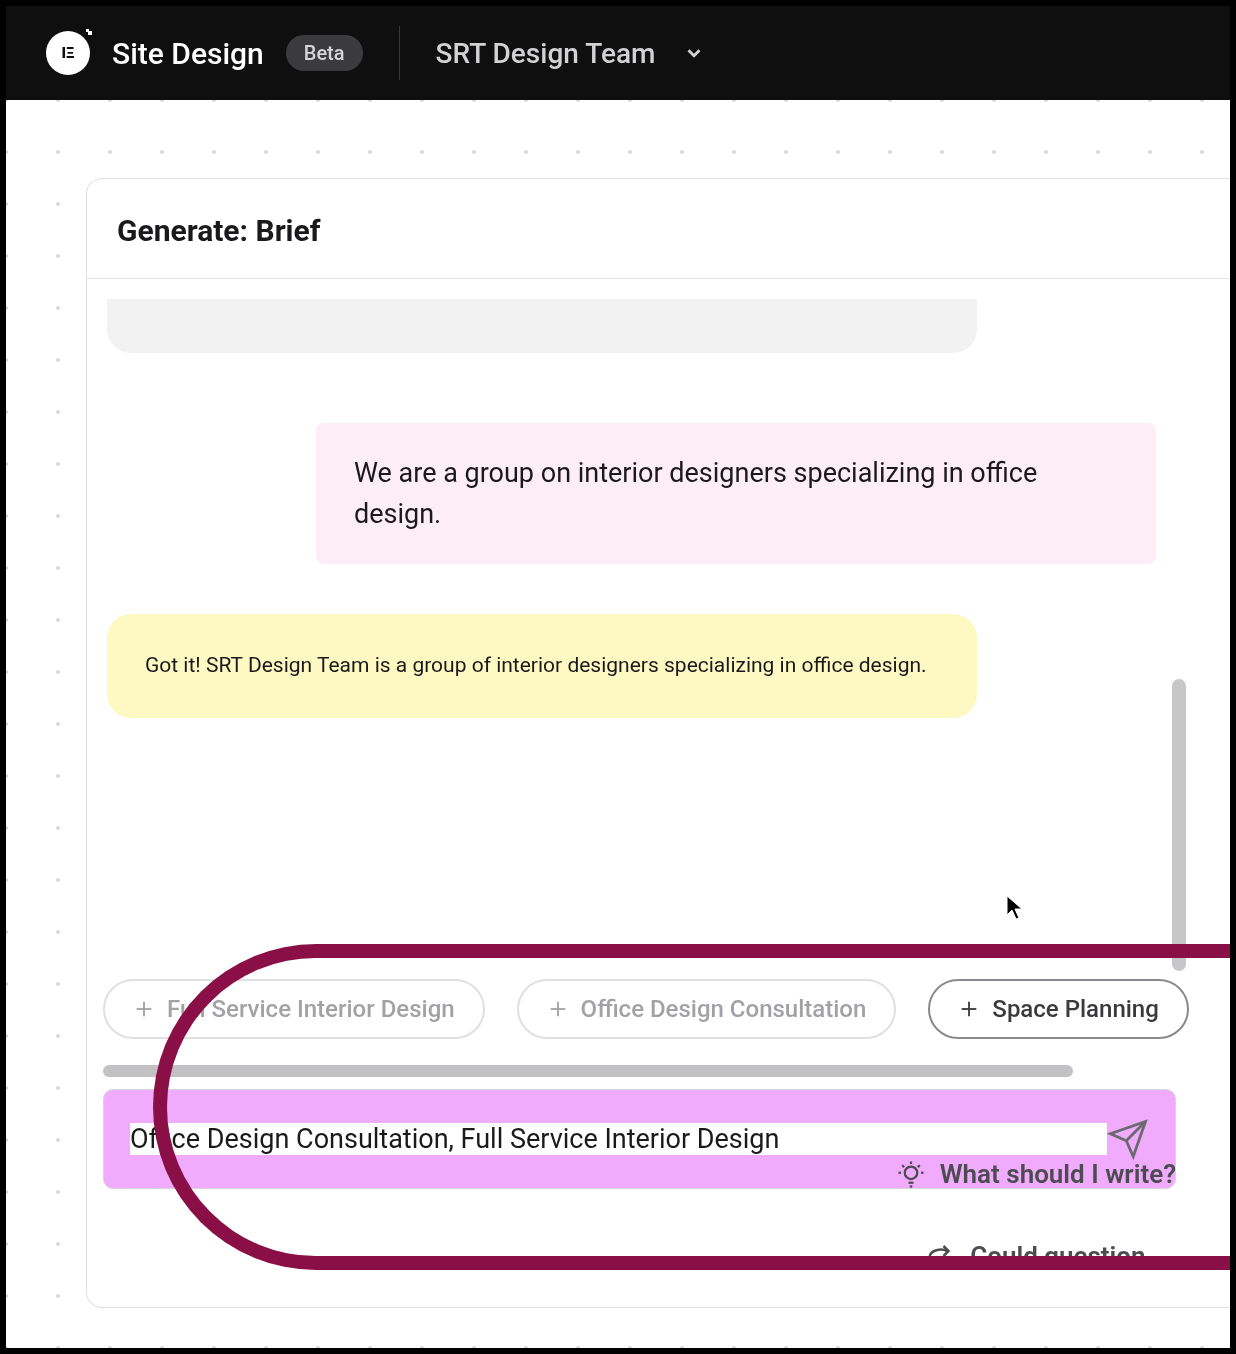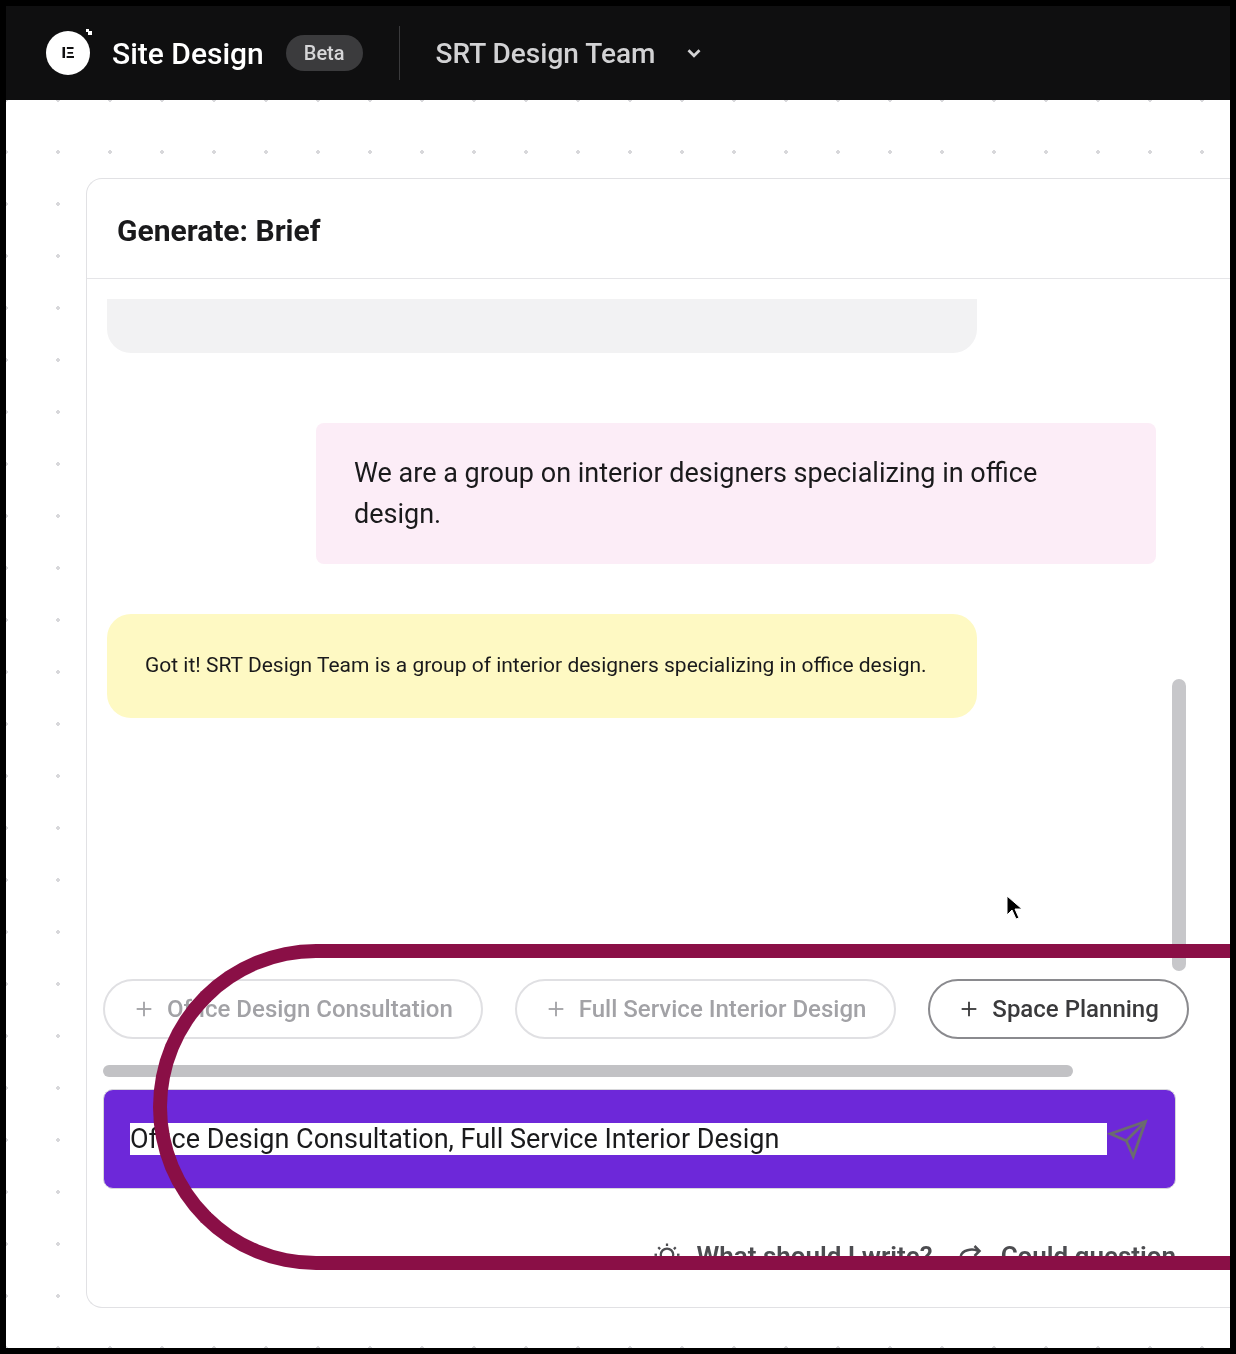--- a/index.html
+++ b/index.html
@@ -189,44 +189,45 @@
   }
   .input-row {
     position: absolute;
     top: 810px; left: 16px; right: 54px;
     height: 100px;
     border: 1px solid #d7d7da;
     border-radius: 10px;
     display: flex;
     align-items: center;
     padding: 0 26px;
-    background: #6d28d9;
+    background: #f0abfc;
   }
   .input-row input {
     flex: 1;
     border: none;
     outline: none;
     font-size: 27px;
     color: #1a1a1c;
     font-family: inherit;
   }
   .send-btn {
     width: 42px; height: 42px;
     cursor: pointer;
     color: #6b6b6f;
   }
   .help-row {
     position: absolute;
     bottom: 36px; right: 54px;
     display: flex;
     align-items: center;
-    gap: 24px;
+    gap: 52px;
     font-size: 26px;
     font-weight: 600;
     color: #4c4c50;
+    flex-direction: column;
   }
   .help-item { display: flex; align-items: center; gap: 14px; cursor: pointer; }
   .help-item svg { width: 30px; height: 30px; }
 </style>
 </head>
 <body>
 
 <div class="frame">
   <div class="topbar">
     <div class="e-logo">IΞ</div>
@@ -263,28 +264,28 @@
         <svg class="cursor-arrow" viewBox="0 0 18 26">
             <path d="M1 1 L1 20 L6 15 L10 24 L13 23 L9 14 L16 14 Z" fill="#000" stroke="#fff" stroke-width="1"></path>
           </svg>
 
         <div class="chips-row">
           <div class="chip">
             <svg class="plus" viewBox="0 0 24 24" stroke="#a2a2a6" stroke-width="2">
                 <line x1="12" y1="4" x2="12" y2="20"></line>
                 <line x1="4" y1="12" x2="20" y2="12"></line>
               </svg>
-            <span>Office Design Consultation</span>
+            <span>Full Service Interior Design</span>
           </div>
           <div class="chip">
             <svg class="plus" viewBox="0 0 24 24" stroke="#a2a2a6" stroke-width="2">
                 <line x1="12" y1="4" x2="12" y2="20"></line>
                 <line x1="4" y1="12" x2="20" y2="12"></line>
               </svg>
-            <span>Full Service Interior Design</span>
+            <span>Office Design Consultation</span>
           </div>
           <div class="chip dark">
             <svg class="plus" viewBox="0 0 24 24" stroke="#3a3a3c" stroke-width="2">
                 <line x1="12" y1="4" x2="12" y2="20"></line>
                 <line x1="4" y1="12" x2="20" y2="12"></line>
               </svg>
             <span>Space Planning</span>
           </div>
         </div>
 

